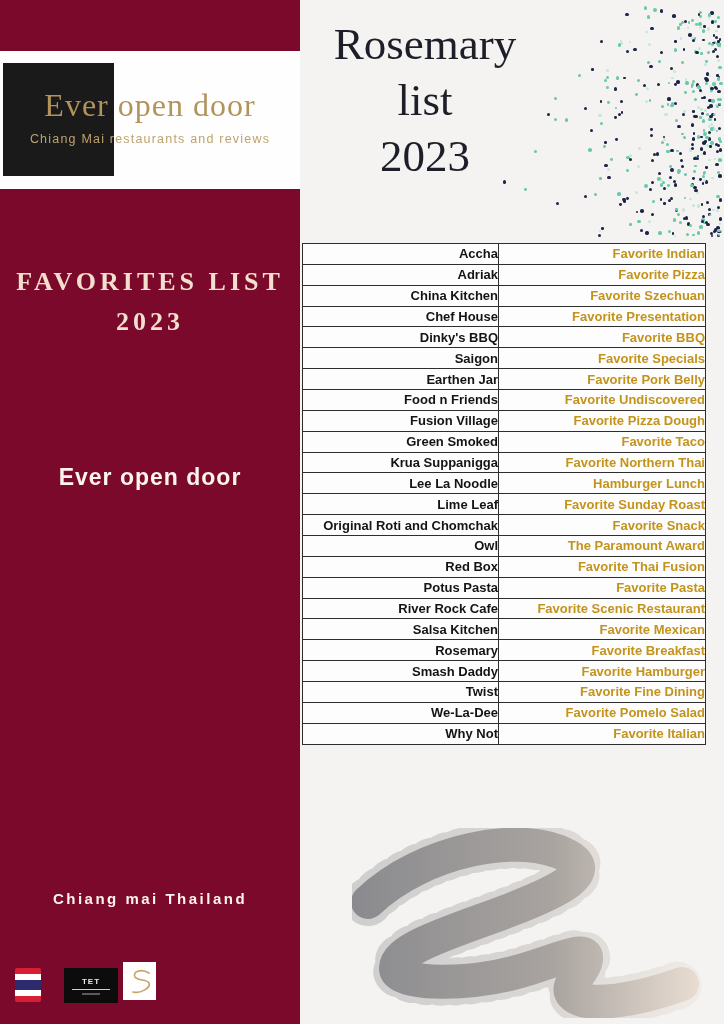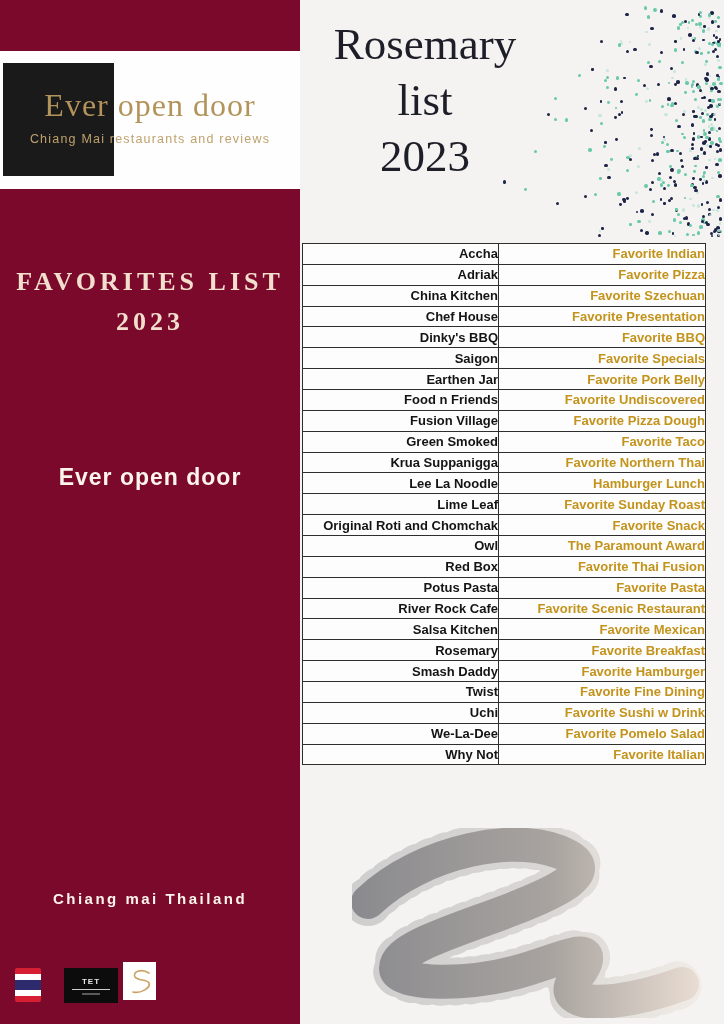--- a/index.html
+++ b/index.html
@@ -568,24 +568,20 @@
         </tr>
         <tr>
           <td class="name">Smash Daddy</td>
           <td class="award">Favorite Hamburger</td>
         </tr>
         <tr>
           <td class="name">Twist</td>
           <td class="award">Favorite Fine Dining</td>
         </tr>
         <tr>
-          <td class="name">Uchi</td>
-          <td class="award">Favorite Sushi w Drink</td>
-        </tr>
-        <tr>
           <td class="name">We-La-Dee</td>
           <td class="award">Favorite Pomelo Salad</td>
         </tr>
         <tr>
           <td class="name">Why Not</td>
           <td class="award">Favorite Italian</td>
         </tr>
       </tbody>
   </table>
 

